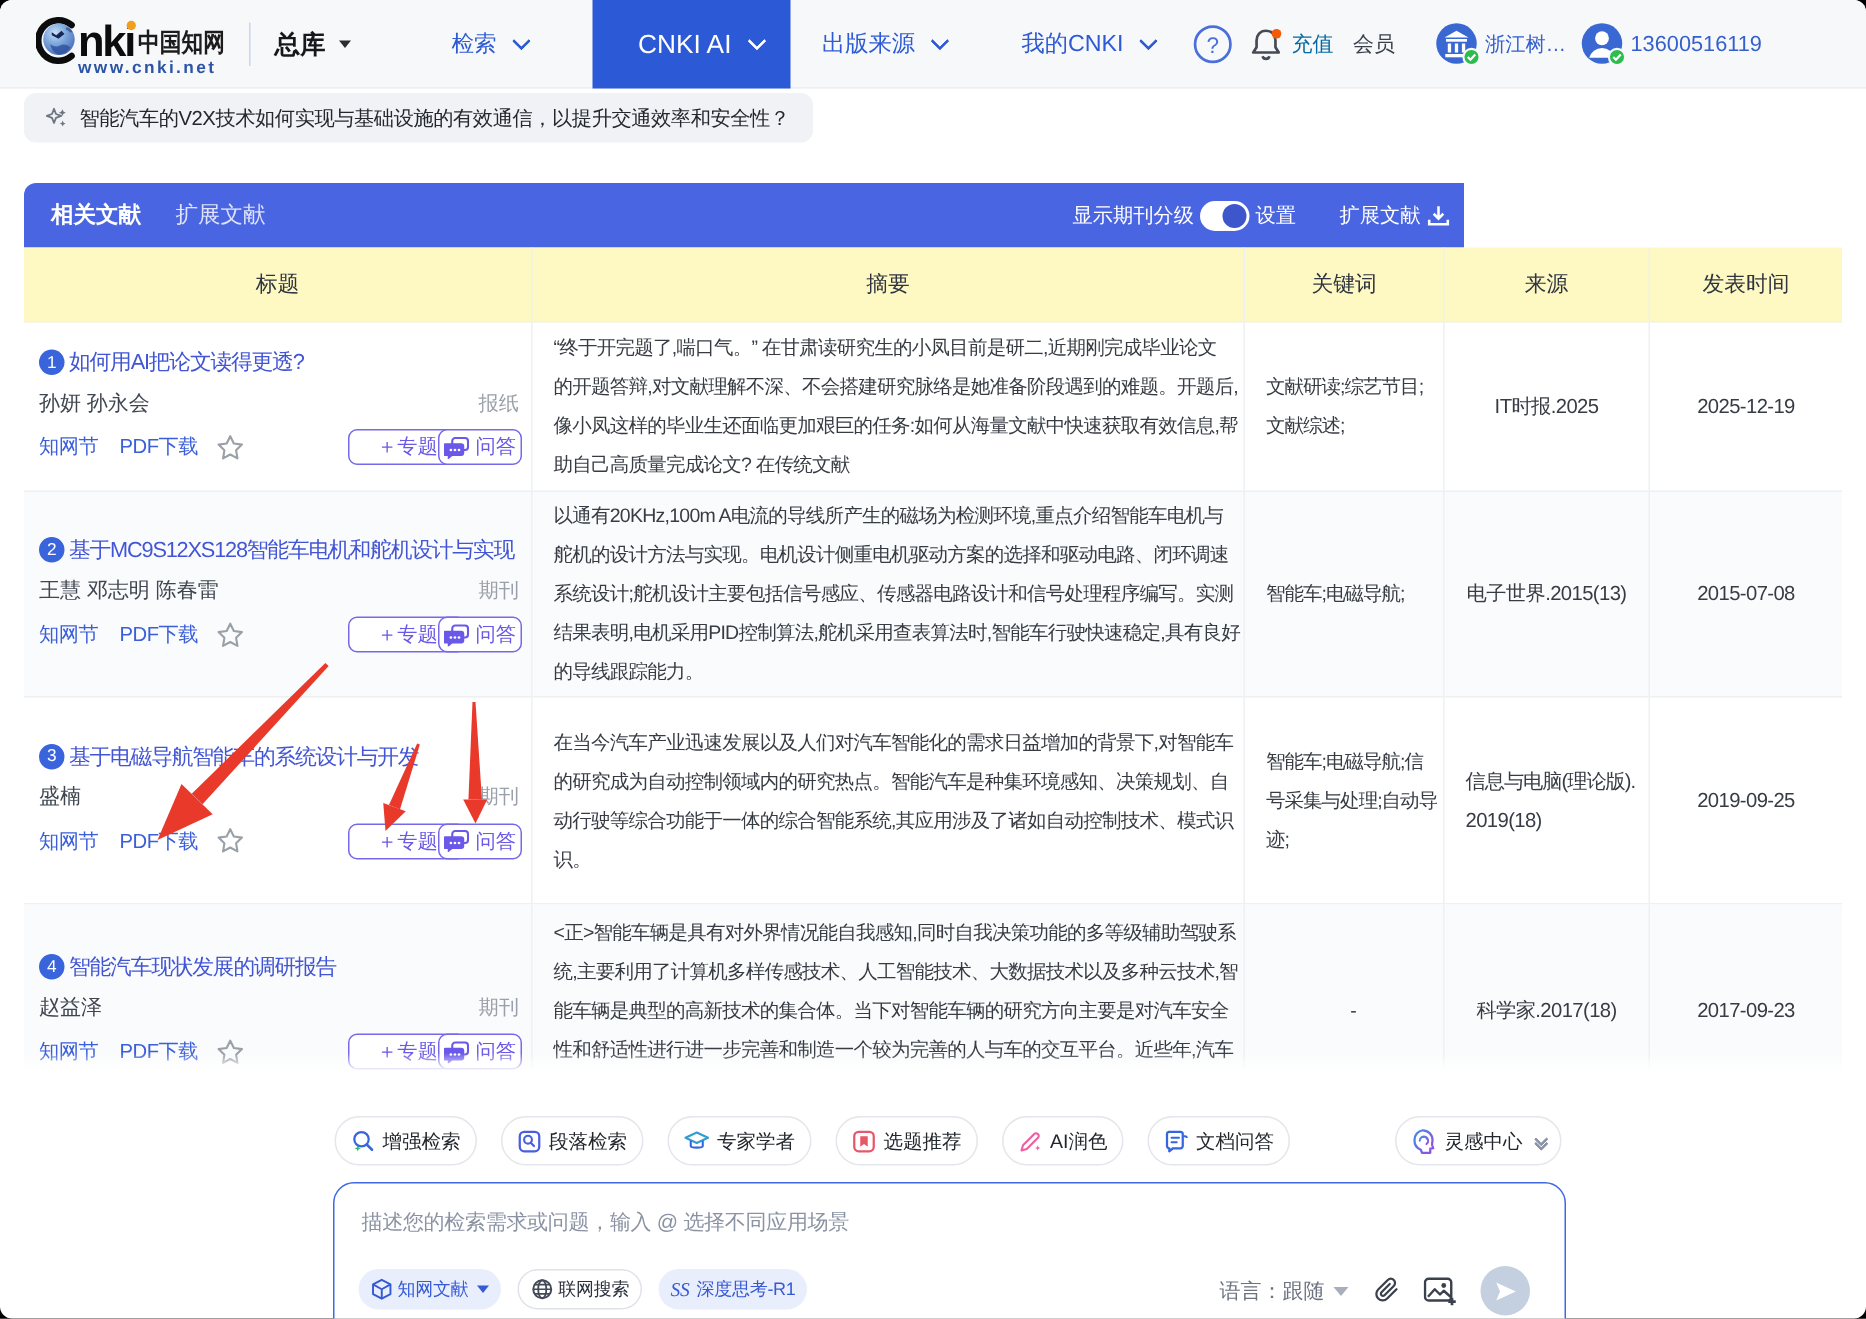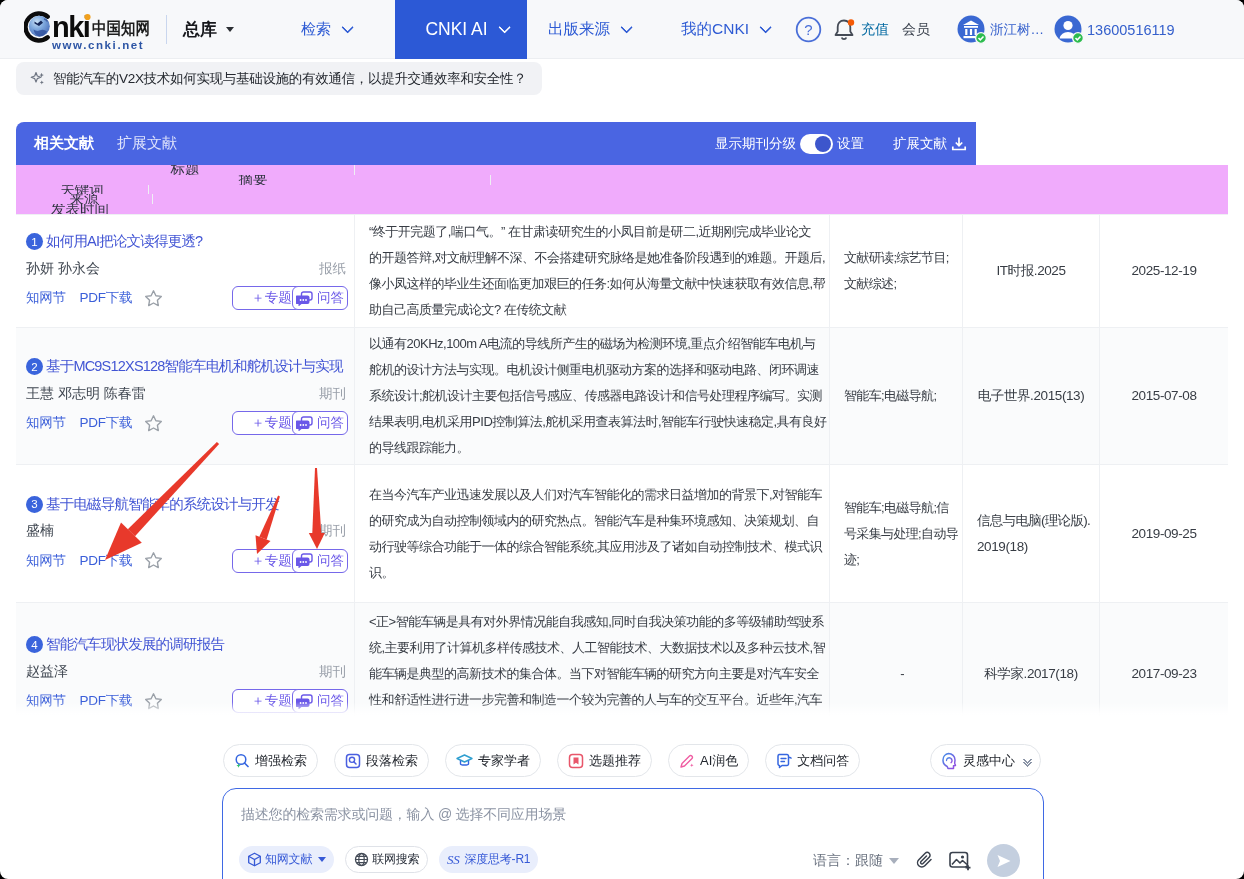--- a/index.html
+++ b/index.html
@@ -24,21 +24,21 @@
   .phead-right { position:absolute; right:9px; top:0; height:43px; display:flex; align-items:center; font-size:13.5px; }
   .toggle { width:33px; height:20px; background:#fff; border-radius:10px; position:relative; margin:0 4px; }
   .toggle .knob { position:absolute; right:2px; top:2px; width:16px; height:16px; border-radius:50%; background:#3d56cc; }
   
   .tbl { position:absolute; left:0; top:43px; width:1212px; }
   .row { display:flex; width:1212px; border-bottom:1px solid #eef0f3; }
   .row.alt { background:#fafbfc; }
   .c1 { width:339px; } .c2 { width:475px; } .c3 { width:133px; } .c4 { width:137px; } .c5 { width:128px; }
   .cell { border-right:1px solid #eef0f3; display:flex; flex-direction:column; justify-content:center; overflow:hidden; }
   .c5.cell { border-right:none; }
-  .thead { height:50px; background:#f0abfc;flex-direction:column; }
+  .thead { height:50px; background:#fef9c3; }
   .thead .cell { align-items:center; justify-content:center; font-size:14.5px; color:#2f3440; }
   
   .tcell { padding:0 8px 0 10px; }
   .title-line { display:flex; align-items:center; height:19px; }
   .num { width:17px; height:17px; border-radius:50%; background:#3a64dc; color:#fff; font-size:11.5px; display:flex; align-items:center; justify-content:center; flex:0 0 17px; margin-right:3px; }
   .tlink { color:#4255d4; font-size:14.5px; letter-spacing:-0.8px; white-space:nowrap; }
   .authors { display:flex; justify-content:space-between; align-items:center; margin-top:8px; font-size:14px; color:#3f4650; height:19px; }
   .src-type { color:#9aa0aa; font-size:13.5px; }
   .ops { display:flex; align-items:center; margin-top:8px; height:24px; position:relative; }
   .oplink { color:#3b5fd9; font-size:13.5px; letter-spacing:-0.3px; white-space:nowrap; }

